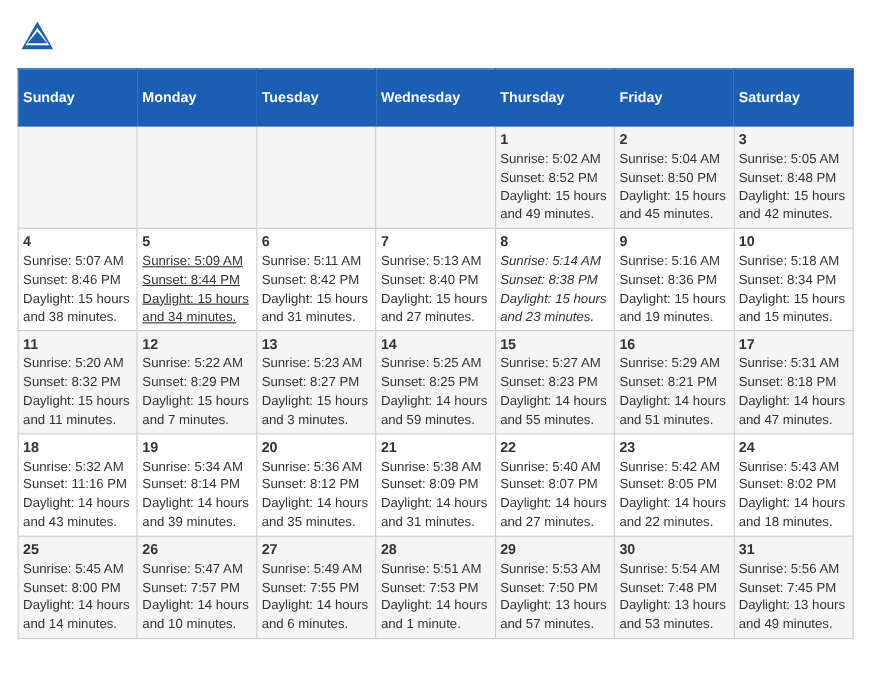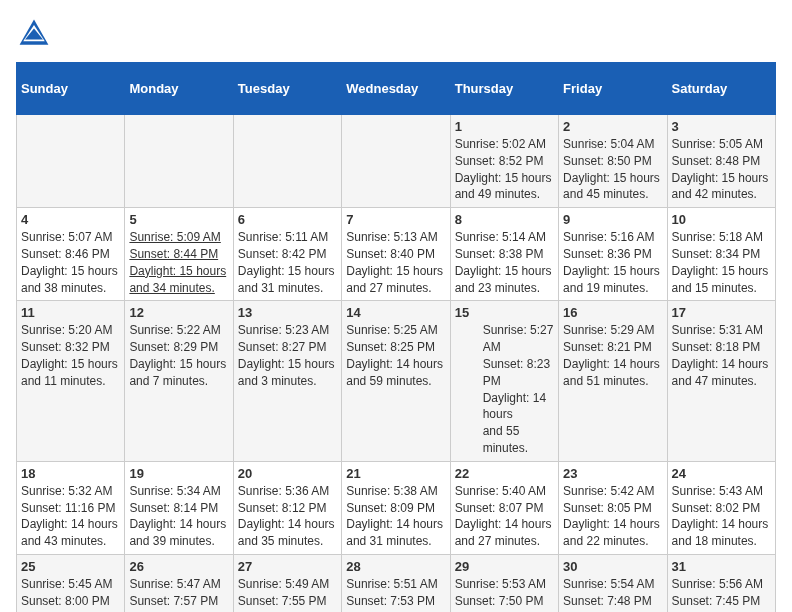--- a/index.html
+++ b/index.html
@@ -171,21 +171,21 @@
         </td>
         <td>
           <span class="day-num">7</span>
           <div class="day-info" style="white-space: pre-line;">Sunrise: 5:13 AM
 Sunset: 8:40 PM
 Daylight: 15 hours
 and 27 minutes.</div>
         </td>
         <td>
           <span class="day-num">8</span>
-          <div class="day-info" style="white-space: pre-line;">Sunrise: 5:14 AM
+          <div class="day-info" style="white-space: pre-line; font-style: italic;">Sunrise: 5:14 AM
 Sunset: 8:38 PM
 Daylight: 15 hours
 and 23 minutes.</div>
         </td>
         <td>
           <span class="day-num">9</span>
           <div class="day-info" style="white-space: pre-line;">Sunrise: 5:16 AM
 Sunset: 8:36 PM
 Daylight: 15 hours
 and 19 minutes.</div>
@@ -222,21 +222,21 @@
         </td>
         <td>
           <span class="day-num">14</span>
           <div class="day-info" style="white-space: pre-line;">Sunrise: 5:25 AM
 Sunset: 8:25 PM
 Daylight: 14 hours
 and 59 minutes.</div>
         </td>
         <td>
           <span class="day-num">15</span>
-          <div class="day-info" style="white-space: pre-line; margin-left: 28px;">Sunrise: 5:27 AM
+          <div class="day-info" style="white-space: pre-line;">Sunrise: 5:27 AM
 Sunset: 8:23 PM
 Daylight: 14 hours
 and 55 minutes.</div>
         </td>
         <td>
           <span class="day-num">16</span>
           <div class="day-info" style="white-space: pre-line;">Sunrise: 5:29 AM
 Sunset: 8:21 PM
 Daylight: 14 hours
 and 51 minutes.</div>

